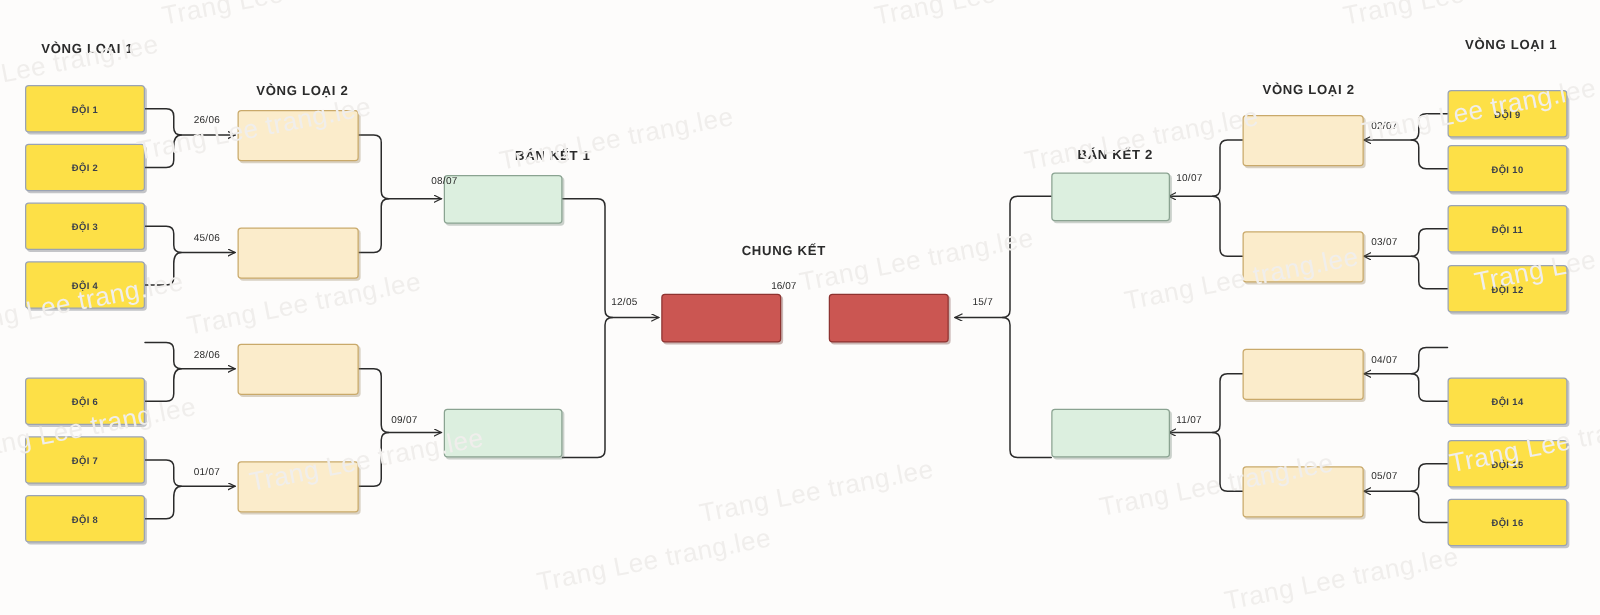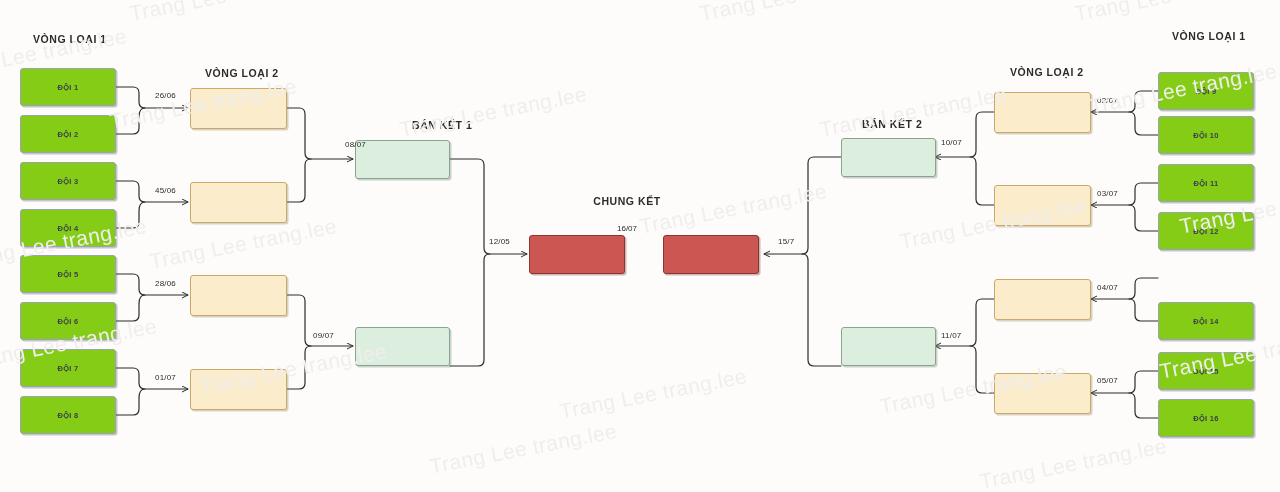--- a/index.html
+++ b/index.html
@@ -21,21 +21,21 @@
 
   
   #wires{position:absolute;left:0;top:0;width:1280px;height:492px;z-index:2;}
 
   
   .box{position:absolute;z-index:3;box-sizing:border-box;
        display:flex;align-items:center;justify-content:center;
        border-radius:3px;}
   .team{
     width:96px;height:38px;
-    background:#84cc16;border:1px solid #9aa3b4;
+    background:#fde047;border:1px solid #9aa3b4;
     box-shadow:1.5px 1.5px 0 rgba(90,95,105,.35);
     text-align:center;
   }
   .team span{font-size:7.5px;font-weight:700;color:#3a3f4b;letter-spacing:.3px;}
   .r2{
     width:97px;height:41px;
     background:#fbeccb;border:1px solid #c9a96a;
     box-shadow:1.5px 1.5px 0 rgba(150,130,90,.35);
   }
   .semi{
@@ -134,23 +134,20 @@
     <span>ĐỘI 1</span>
     </div>
   <div class="box team" style="left:20px;top:115px;">
     <span>ĐỘI 2</span>
     </div>
   <div class="box team" style="left:20px;top:162px;">
     <span>ĐỘI 3</span>
     </div>
   <div class="box team" style="left:20px;top:209px;">
     <span>ĐỘI 4</span>
-    </div>
-  <div class="box team" style="left:20px;top:255px;">
-    <span>ĐỘI 5</span>
     </div>
   <div class="box team" style="left:20px;top:302px;">
     <span>ĐỘI 6</span>
     </div>
   <div class="box team" style="left:20px;top:349px;">
     <span>ĐỘI 7</span>
     </div>
   <div class="box team" style="left:20px;top:396px;">
     <span>ĐỘI 8</span>
     </div>

